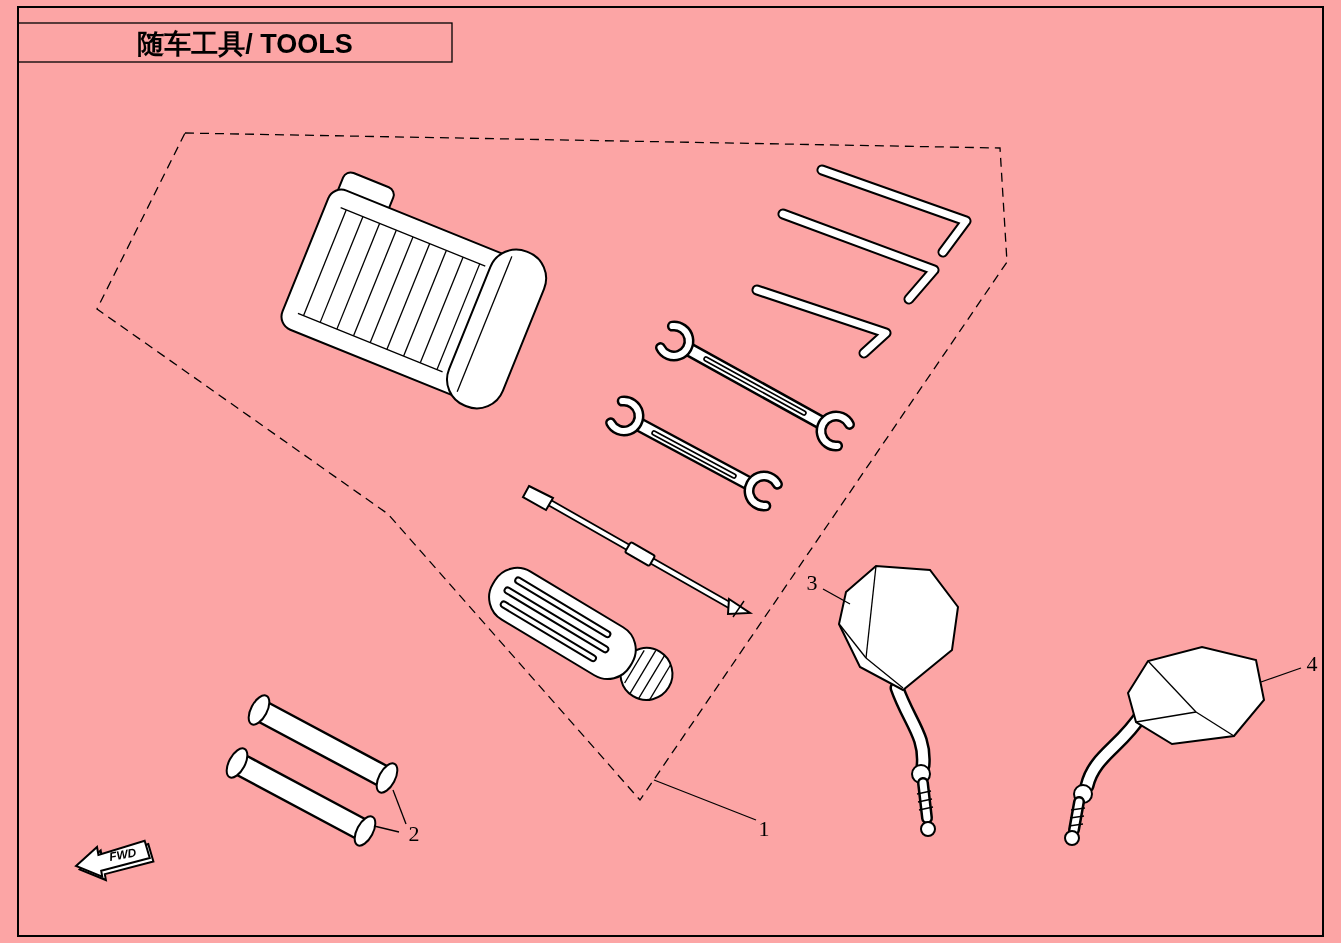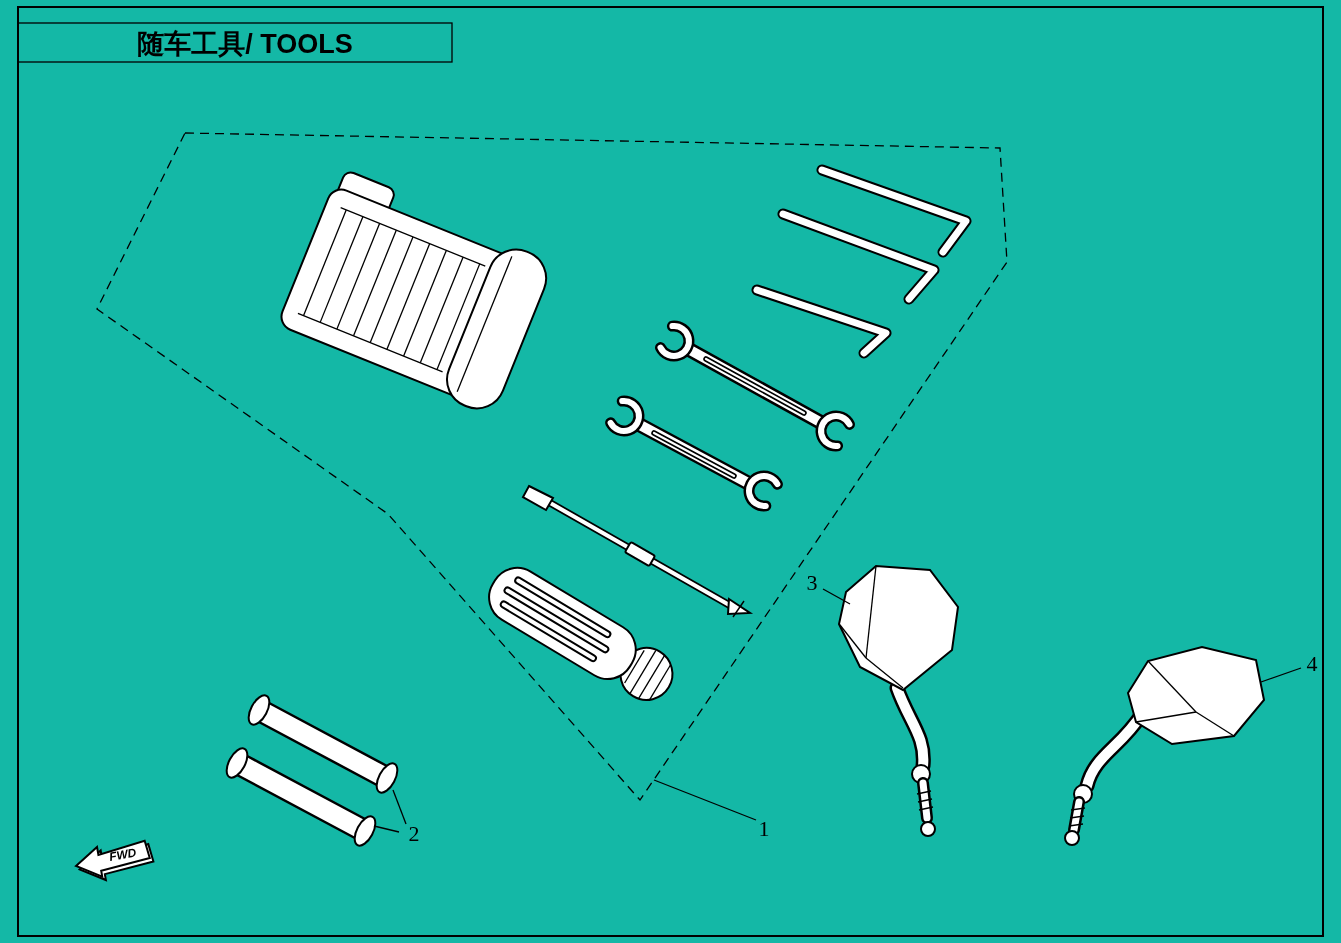--- a/index.html
+++ b/index.html
@@ -1,16 +1,16 @@
 <!DOCTYPE html>
 <html><head>
 <meta charset="utf-8">
 <style>
   html,body{margin:0;padding:0;background:#fff}
-  .page{position:relative;width:1341px;height:943px;background:#14b8a6;overflow:hidden;
+  .page{position:relative;width:1341px;height:943px;background:#fca5a5;overflow:hidden;
         font-family:"Liberation Sans",sans-serif}
   svg{display:block}
   .thin{fill:none;stroke:#000;stroke-width:1.3}
   .bord{fill:none;stroke:#000;stroke-width:2}
   .dash{fill:none;stroke:#000;stroke-width:1.3;stroke-dasharray:9 6}
   .outline{fill:#fff;stroke:#000;stroke-width:2}
   .tube-o{fill:none;stroke:#000;stroke-linecap:round;stroke-linejoin:round}
   .tube-i{fill:none;stroke:#fff;stroke-linecap:round;stroke-linejoin:round}
   .callout{font-family:"Liberation Serif",serif;font-size:22px;fill:#000}
   .title{font-family:"Liberation Sans",sans-serif;font-size:27px;font-weight:bold;fill:#000}

